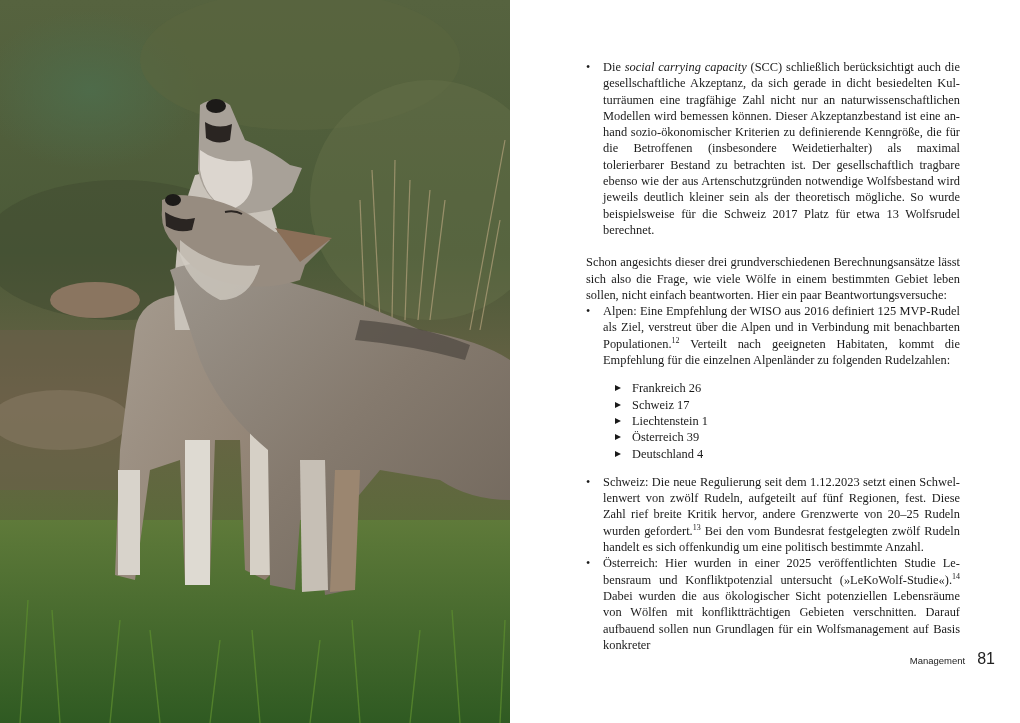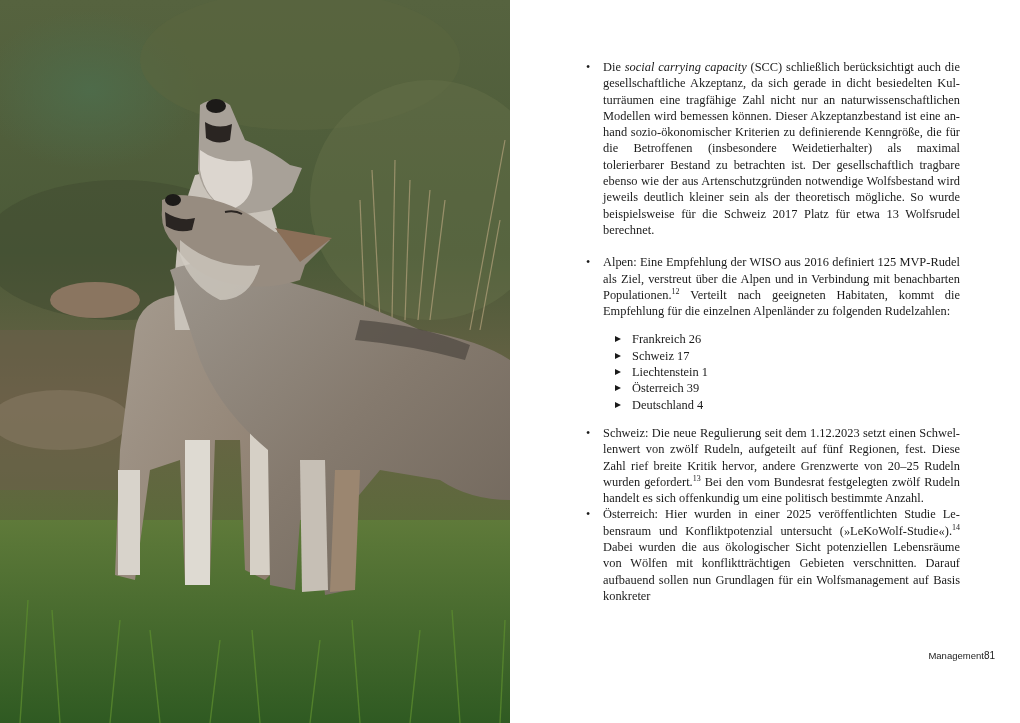--- a/index.html
+++ b/index.html
@@ -33,24 +33,24 @@
   .sub-item .arrow {
     position: absolute; left: 0; top: 5px; width: 0; height: 0;
     border-top: 3px solid transparent; border-bottom: 3px solid transparent;
     border-left: 6px solid #1a1a1a;
   }
   sup { font-size: 8px; line-height: 0; vertical-align: 5px; margin-top: 10px; }
   em { font-style: italic; }
   .footer {
     position: absolute; left: 395px; top: 650px; width: 90px; height: 16px;
     font-family: "Liberation Sans", "DejaVu Sans", sans-serif; color: #222;
-    display: flex; align-items: baseline; justify-content: flex-end; 
+    display: flex; align-items: baseline; justify-content: flex-end; gap: 12px;
   }
   .footer .section { font-size: 9.5px; }
-  .footer .page-num { font-size: 10px; }
+  .footer .page-num { font-size: 16px; }
 </style>
 </head>
 <body>
 
 <div class="spread">
 
   <div class="photo-page">
     <svg viewBox="0 0 510 723" xmlns="http://www.w3.org/2000/svg">
       <defs>
         <linearGradient id="bg" x1="0" y1="0" x2="0" y2="1">
@@ -143,20 +143,21 @@
     </svg>
   </div>
 
   <div class="text-page">
     <div class="body-text">
 
       <p class="bullet"><span>Die </span><em>social carrying capacity</em><span> (SCC) schließlich berücksichtigt auch die gesellschaftliche Akzeptanz, da sich gerade in dicht besiedelten Kul­turräumen eine tragfähige Zahl nicht nur an naturwissenschaftlichen Modellen wird bemessen können. Dieser Akzeptanzbestand ist eine an­hand sozio-ökonomischer Kriterien zu definierende Kenngröße, die für die Betroffenen (insbesondere Weidetierhalter) als maximal tolerierbarer Bestand zu betrachten ist. Der gesellschaftlich tragbare ebenso wie der aus Artenschutzgründen notwendige Wolfsbestand wird jeweils deutlich kleiner sein als der theoretisch mögliche. So wurde beispielsweise für die Schweiz 2017 Platz für etwa 13 Wolfsrudel berechnet.</span></p>
 
       <div class="gap"></div>
 
+      <p>Schon angesichts dieser drei grundverschiedenen Berechnungsansätze lässt sich also die Frage, wie viele Wölfe in einem bestimmten Gebiet leben sollen, nicht einfach beantworten. Hier ein paar Beantwortungsversuche:</p>
 
       <div class="bullet">
         <span>Alpen: Eine Empfehlung der WISO aus 2016 definiert 125 MVP-Rudel als Ziel, verstreut über die Alpen und in Verbindung mit benachbarten Po­pulationen.</span><sup>12</sup><span> Verteilt nach geeigneten Habitaten, kommt die Empfehlung für die einzelnen Alpenländer zu folgenden Rudelzahlen:</span>
         <ul class="sub-list">
           <li class="sub-item"><span class="arrow"></span><span>Frankreich 26</span></li>
           <li class="sub-item"><span class="arrow"></span><span>Schweiz 17</span></li>
           <li class="sub-item"><span class="arrow"></span><span>Liechtenstein 1</span></li>
           <li class="sub-item"><span class="arrow"></span><span>Österreich 39</span></li>
           <li class="sub-item"><span class="arrow"></span><span>Deutschland 4</span></li>
         </ul>

